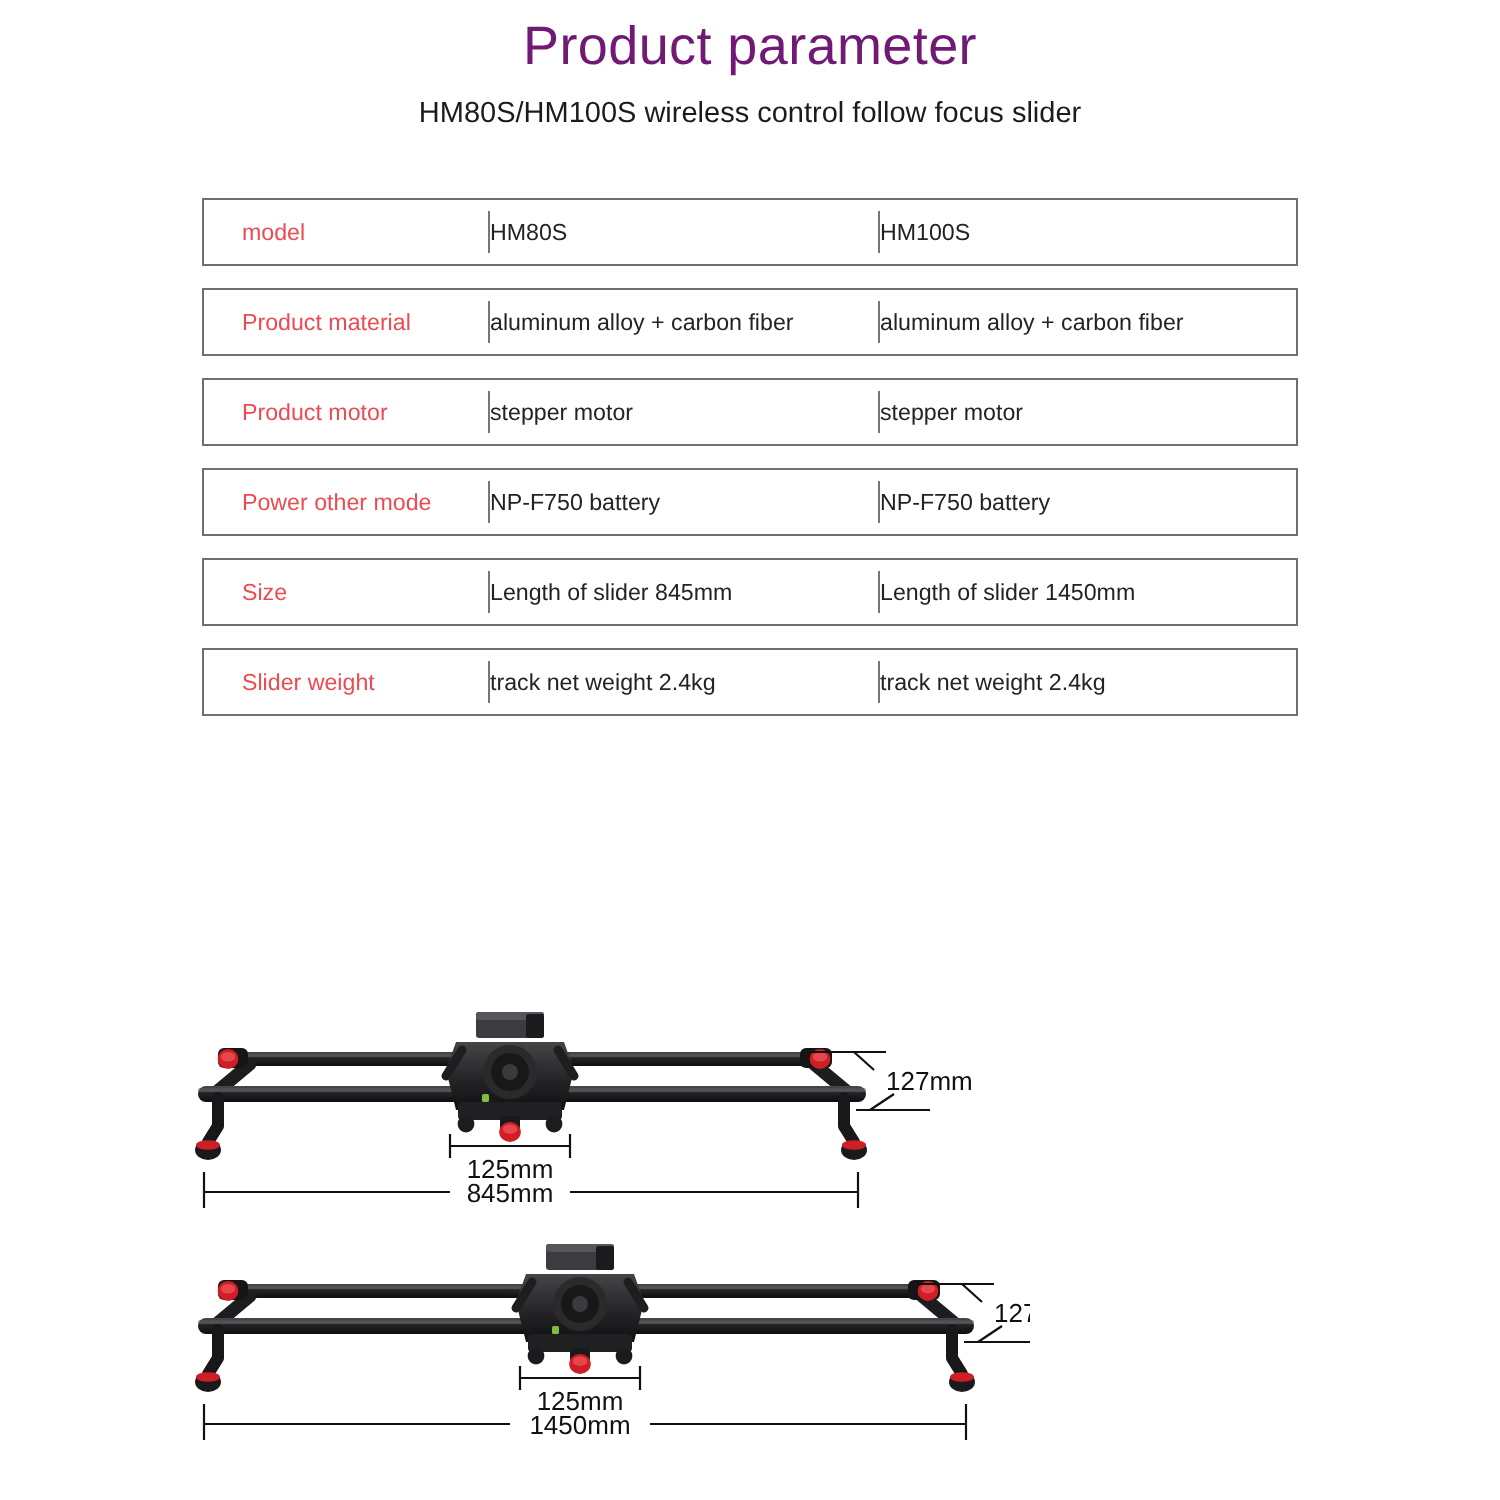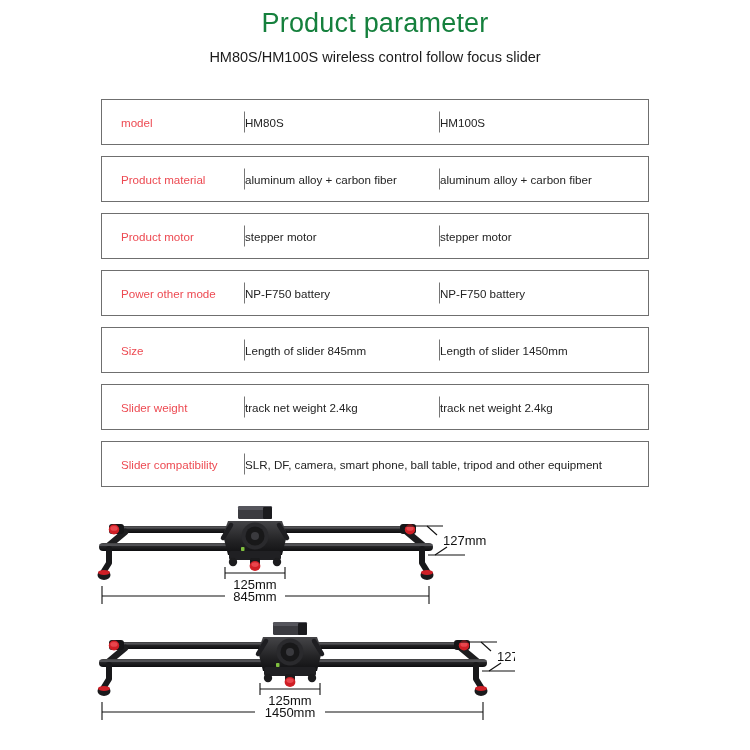--- a/index.html
+++ b/index.html
@@ -18,21 +18,21 @@
 
   
   .header {
     width: 100%;
     text-align: center;
     padding-top: 6px;
   }
   .page-title {
     font-size: 27px;
     font-weight: normal;
-    color: #15803d;
+    color: #701a75;
     letter-spacing: 0.2px;
     margin: 0;
     line-height: 34px;
   }
   .page-subtitle {
     font-size: 14.5px;
     color: #1b1b1b;
     margin: 0;
     padding-top: 8px;
     line-height: 18px;
@@ -41,21 +41,21 @@
   
   .spec-table {
     position: absolute;
     left: 101px;
     top: 99px;
     width: 548px;
   }
   .spec-row {
     position: relative;
     box-sizing: border-box;
-    height: 46px;
+    height: 34px;
     border: 1.3px solid #6f6f6f;
     background: #ffffff;
     margin-bottom: 11px;
     display: flex;
     align-items: center;
   }
   .cell-label {
     box-sizing: border-box;
     width: 142px;
     flex: 0 0 142px;
@@ -146,24 +146,20 @@
     <div class="cell-val wide">Length of slider 1450mm</div>
   </div>
 
   <div class="spec-row">
     <div class="cell-label">Slider weight</div>
     <div class="cell-val two">track net weight 2.4kg</div>
     <div class="cell-val wide">track net weight 2.4kg</div>
   </div>
 
 
-  <div class="spec-row">
-    <div class="cell-label">Slider compatibility</div>
-    <div class="cell-val wide">SLR, DF, camera, smart phone, ball table, tripod and other equipment</div>
-  </div>
 
 </div>
 
 <div class="diagram" style="left:95px; top:505px;">
 <svg width="400" height="105" viewBox="0 0 400 105" xmlns="http://www.w3.org/2000/svg">
   <defs>
     <linearGradient id="railA" x1="0" y1="0" x2="0" y2="1">
       <stop offset="0%" stop-color="#4a4a4c"></stop>
       <stop offset="45%" stop-color="#232325"></stop>
       <stop offset="100%" stop-color="#0d0d0f"></stop>

